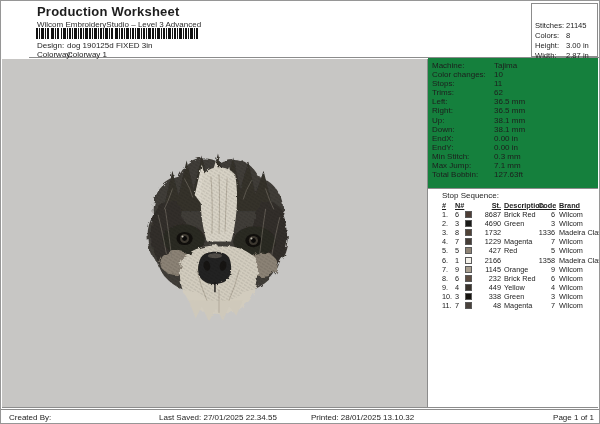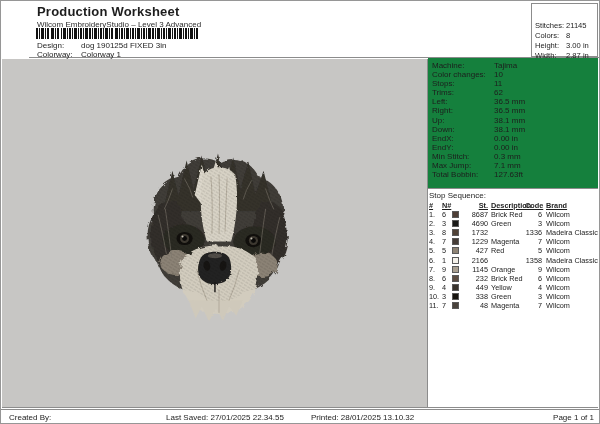--- a/index.html
+++ b/index.html
@@ -4,49 +4,49 @@
 <style>
   html,body{margin:0;padding:0;background:#e8e8e8;}
   .page{position:relative;width:600px;height:424px;background:#ffffff;border:1px solid #969696;
         box-sizing:border-box;overflow:hidden;font-family:"Liberation Sans",sans-serif;color:#1d1d1d;}
   
   .hdr{position:absolute;left:0;top:0;width:100%;height:57px;background:#fff;border-bottom:1px solid #8c8c8c;box-sizing:border-box;margin-left:28px;}
   .title{position:absolute;left:8px;top:3px;font-size:13px;font-weight:bold;letter-spacing:.2px;}
   .subtitle{position:absolute;left:8px;top:19px;font-size:8px;color:#2a2a2a;}
   .barcode{position:absolute;left:7px;top:27px;width:162px;height:11px;}
   .meta-row{position:absolute;left:8px;font-size:8px;display:flex;}
-  .meta-row .ml{width:44px;flex:none;}
+  .meta-row .ml{width:30px;flex:none;}
   .design-row{top:40px;} .colorway-row{top:49px;}
   
   .summary-box{position:absolute;left:530px;top:2px;width:67px;height:54px;background:#fff;
                border:1px solid #8c8c8c;box-sizing:border-box;padding:17px 0 0 3px;}
   .srow{display:flex;font-size:7.6px;line-height:10px;}
   .srow .sl{width:31px;flex:none;}
   
   .preview{position:absolute;left:1px;top:58px;width:426px;height:349px;background:#c7c6c4;
            border-right:1px solid #8c8c8c;border-bottom:1px solid #8c8c8c;box-sizing:border-box;}
   .dog{position:absolute;left:136px;top:89px;width:162px;height:178px;}
   
   .machine-box{position:absolute;left:427px;top:57px;width:170px;height:131px;background:#15803d;
                border-bottom:1px solid #8c8c8c;box-sizing:border-box;padding:3px 0 0 4px;}
   .mrow{display:grid;grid-template-columns:62px 1fr;font-size:8px;line-height:9.1px;}
   
   .stop-box{position:absolute;left:427px;top:188px;width:170px;height:219px;background:#fff;
-            border-bottom:1px solid #8c8c8c;box-sizing:border-box;padding:2px 2px 0 1px;}
+            border-bottom:1px solid #8c8c8c;box-sizing:border-box;padding:2px 2px 0 14px;}
   .ss-title{font-size:8px;line-height:10px;}
   .ss-grid{display:grid;grid-template-columns:13px 10px 11px 25px 37px 17px 1fr;font-size:7.3px;line-height:9.1px;white-space:nowrap;}
   .ss-head span{font-weight:bold;text-decoration:underline;}
   .c-st,.c-code{text-align:right;}
   .c-desc{padding-left:3px;overflow:visible;}
   .c-brand{padding-left:4px;}
   .swatch{width:7px;height:7px;margin-top:1px;border:1px solid #5a5a5a;box-sizing:border-box;display:inline-block;}
   
   .footer{position:absolute;left:0;top:408px;width:100%;height:15px;border-top:1px solid #8c8c8c;font-size:8px;box-sizing:border-box;background:#fff;}
   .footer span{position:absolute;top:3px;}
-  .f-created{left:8px;} .f-saved{left:126px;padding-left:39px;} .f-printed{left:310px;} .f-page{right:5px;}
+  .f-created{left:8px;} .f-saved{left:119px;padding-left:39px;} .f-printed{left:310px;} .f-page{right:5px;}
 </style>
 </head>
 <body>
 
 <div class="page">
 
   <div class="hdr">
     <div class="title">Production Worksheet</div>
     <div class="subtitle">Wilcom EmbroideryStudio – Level 3 Advanced</div>
     <svg class="barcode" viewBox="0 0 162 11" preserveAspectRatio="none" aria-hidden="true">

